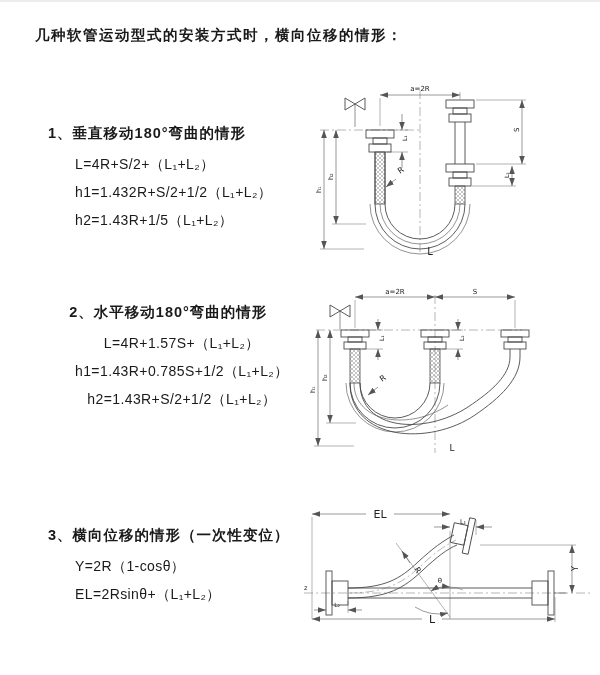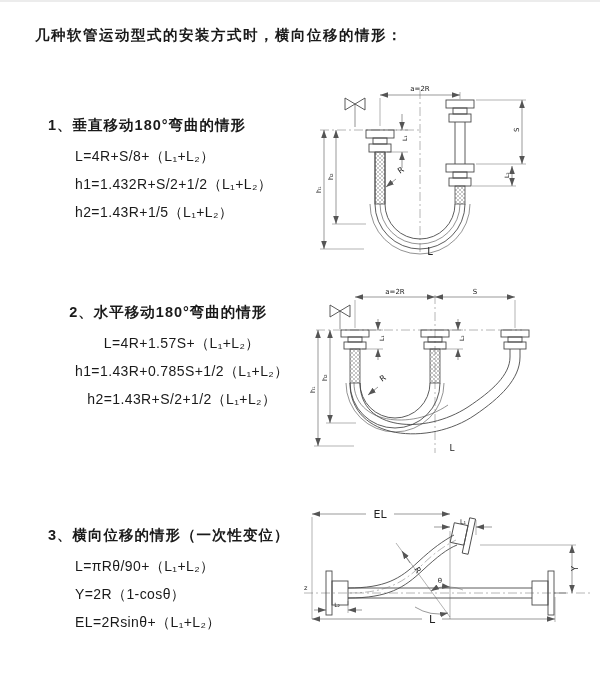--- a/index.html
+++ b/index.html
@@ -9,21 +9,21 @@
     border-top:2px solid #ececec;
   }
   .page-title{
     position:absolute;left:35px;top:24px;
     font-size:14.5px;font-weight:bold;letter-spacing:1.5px;white-space:nowrap;
   }
   .sec{position:absolute;left:48px;}
   .sec-heading{font-size:14.5px;font-weight:bold;letter-spacing:1px;white-space:nowrap;}
   .sec-formulas{margin-top:7px;margin-left:27px;}
   .formula{font-size:14px;line-height:28px;letter-spacing:0.4px;white-space:nowrap;}
-  #sec1{top:114px;} #sec2{top:301px;text-align:center;} #sec3{top:524px;}
+  #sec1{top:122px;} #sec2{top:301px;text-align:center;} #sec3{top:524px;}
   svg.diagram{position:absolute;}
   
   .draw{fill:none;stroke:#4a4a4a;stroke-width:0.9;}
   .thin{fill:none;stroke:#4a4a4a;stroke-width:0.6;}
   .hatchrect{fill:url(#hatch);stroke:#4a4a4a;stroke-width:0.8;}
   .dim{fill:none;stroke:#555;stroke-width:0.6;}
   .dimext{fill:none;stroke:#666;stroke-width:0.5;}
   .cl{fill:none;stroke:#7a7a7a;stroke-width:0.55;stroke-dasharray:9 3 2 3;}
   .dim-text{font-family:"DejaVu Sans",sans-serif;fill:#222;}
 </style>
@@ -41,39 +41,38 @@
   </defs>
 </svg>
 
 <div class="page">
 
   <div class="page-title">几种软管运动型式的安装方式时，横向位移的情形：</div>
 
   <div class="sec" id="sec1">
     <div class="sec-heading">1、垂直移动180°弯曲的情形</div>
     <div class="sec-formulas">
-      <div class="formula">L=4R+S/8+（L₁+L₂）</div>
+      <div class="formula">L=4R+S/2+（L₁+L₂）</div>
       <div class="formula">h1=1.432R+S/2+1/2（L₁+L₂）</div>
       <div class="formula">h2=1.43R+1/5（L₁+L₂）</div>
     </div>
   </div>
 
   <div class="sec" id="sec2">
     <div class="sec-heading">2、水平移动180°弯曲的情形</div>
     <div class="sec-formulas">
       <div class="formula">L=4R+1.57S+（L₁+L₂）</div>
       <div class="formula">h1=1.43R+0.785S+1/2（L₁+L₂）</div>
       <div class="formula">h2=1.43R+S/2+1/2（L₁+L₂）</div>
     </div>
   </div>
 
   <div class="sec" id="sec3">
     <div class="sec-heading">3、横向位移的情形（一次性变位）</div>
     <div class="sec-formulas">
-      <div class="formula">L=πRθ/90+（L₁+L₂）</div>
       <div class="formula">Y=2R（1-cosθ）</div>
       <div class="formula">EL=2Rsinθ+（L₁+L₂）</div>
     </div>
   </div>
 
   <svg class="diagram" style="left:312px;top:76px" width="280" height="180" viewBox="0 0 280 180">
 
     <line class="cl" x1="108" y1="12" x2="108" y2="176"></line>
     <line class="cl" x1="8" y1="52" x2="108" y2="52"></line>
 

